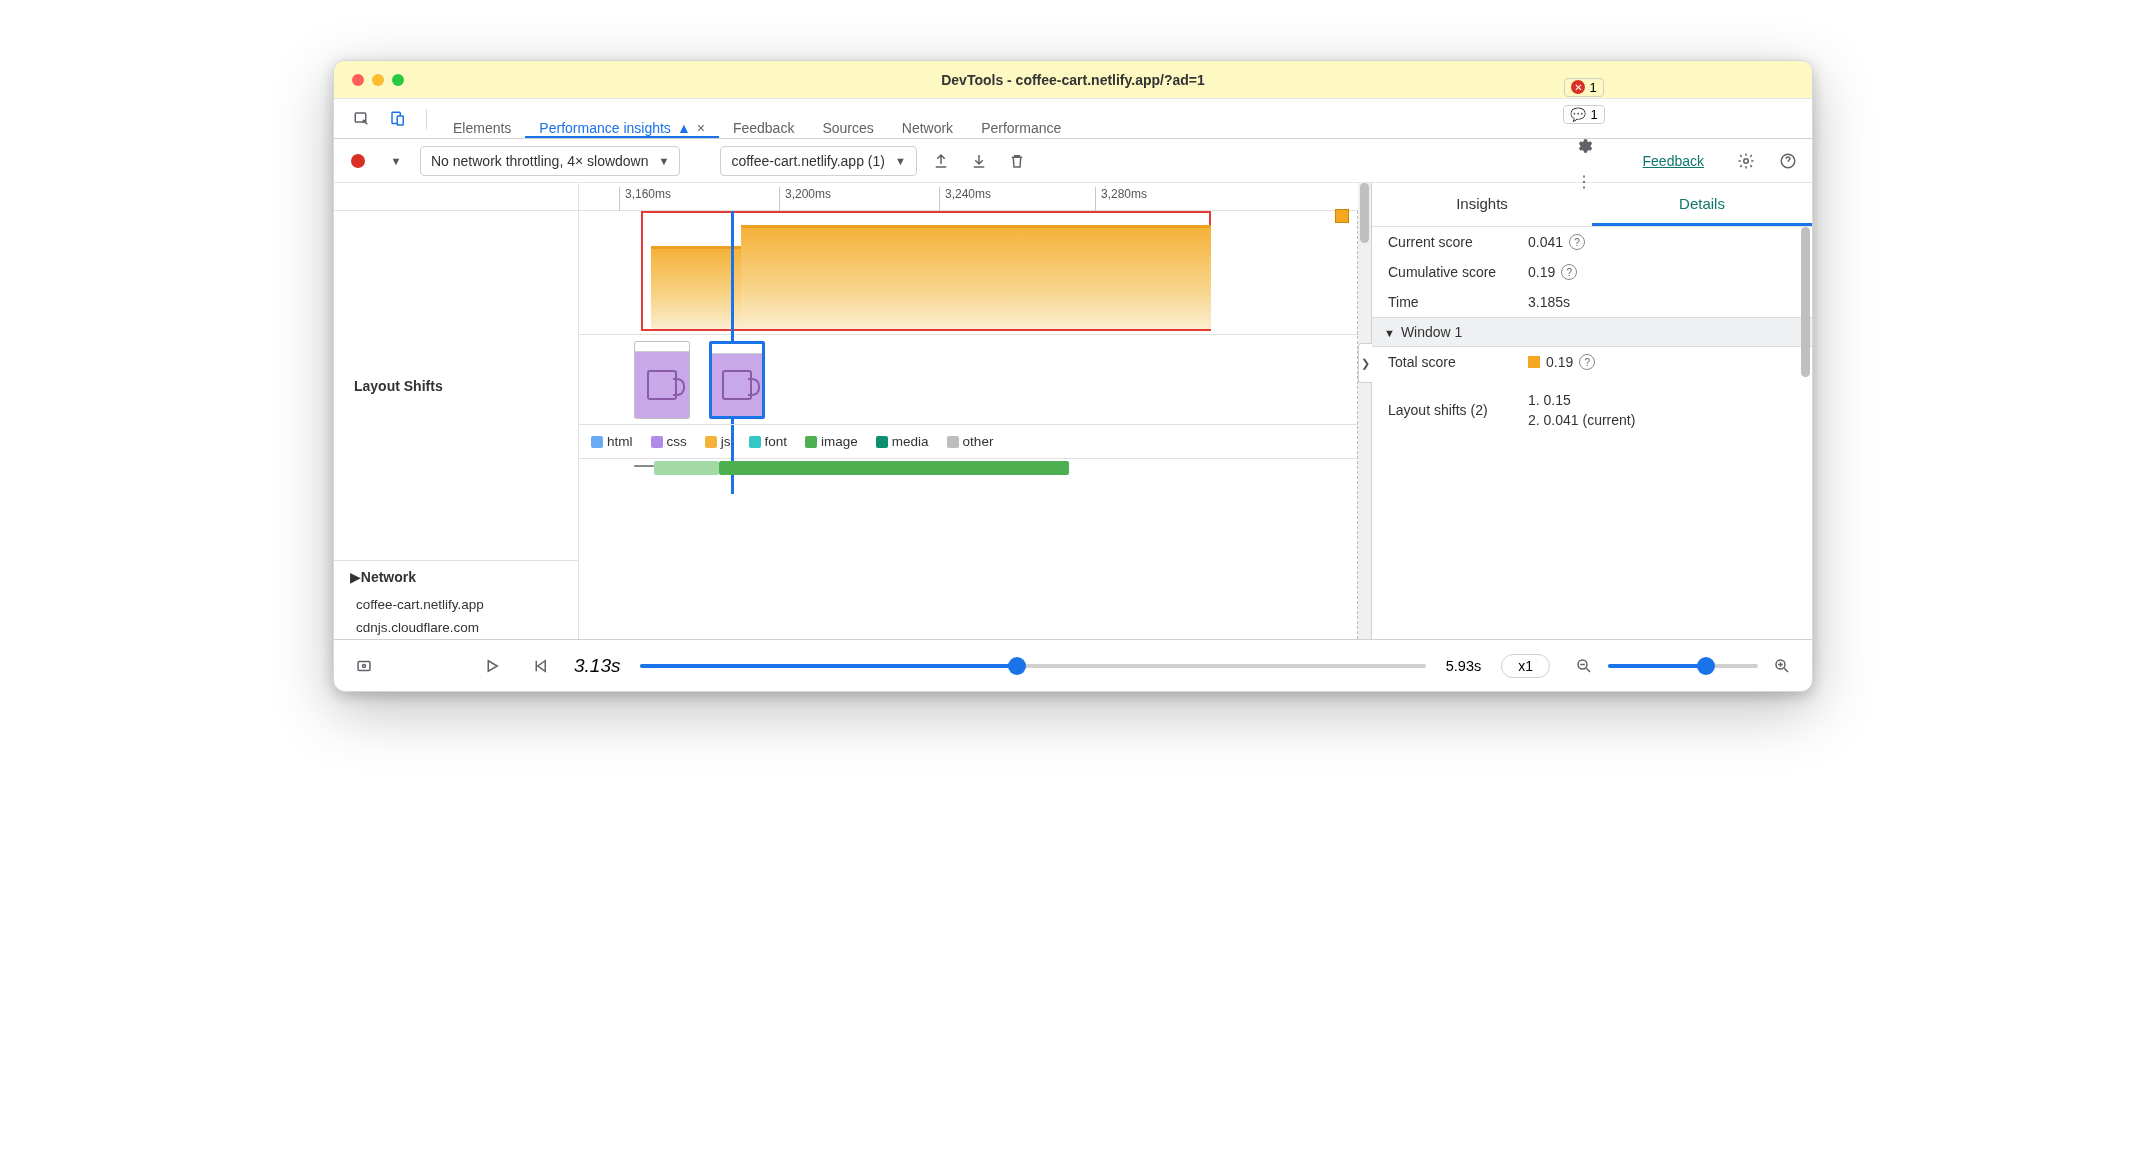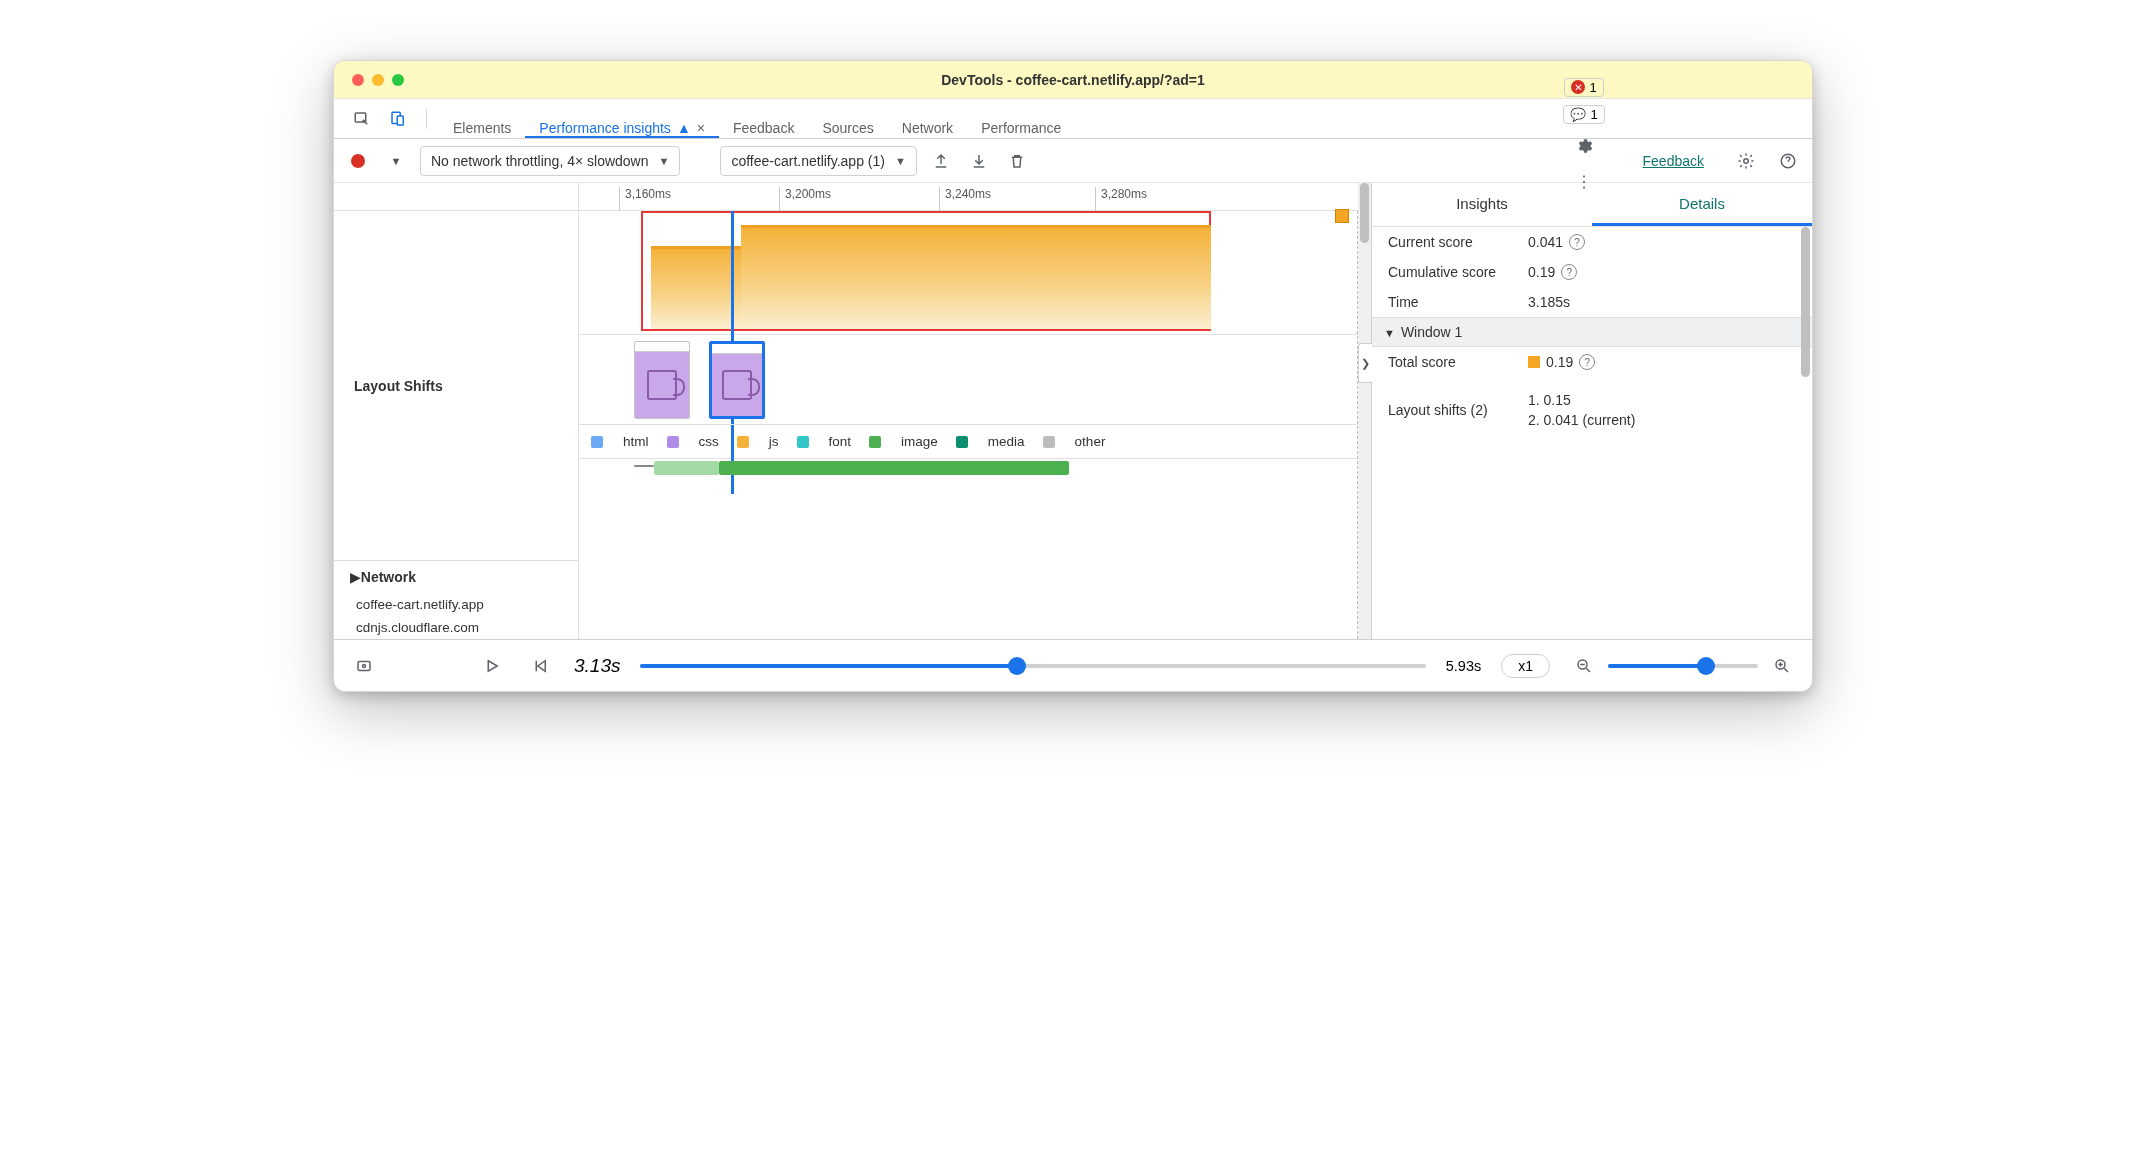--- a/index.html
+++ b/index.html
@@ -45,21 +45,21 @@
 .orange-fill { position:absolute; background:linear-gradient(#f5b23a,#f8d48a 60%, #fbeed0); border-top:3px solid #f0a020;}
 .cursor-line{ position:absolute; top:0; bottom:-160px; width:3px; background:#1a73e8;}
 .thumbs { position:relative; height:90px; border-bottom:1px solid #e0e0e0;}
 .thumb { position:absolute; top:6px; width:56px; height:78px; border:1px solid #c2c2c2; background:#fff; border-radius:2px; overflow:hidden;}
 .thumb.sel{ border:3px solid #1a73e8;}
 .thumb .bar{height:10px;border-bottom:1px solid #ccc;}
 .thumb .body{ height:calc(100% - 10px); background:#c8a8e8; display:flex; align-items:center; justify-content:center;}
 .thumb .cup{ width:30px; height:30px; border:2px solid #8a5ba8; border-radius:3px; position:relative;}
 .thumb .cup::after{content:""; position:absolute; right:-10px; top:6px; width:10px; height:14px; border:2px solid #8a5ba8; border-left:none; border-radius:0 8px 8px 0;}
 .legend { height:34px; display:flex; align-items:center; gap:18px; padding:0 12px; font-size:13.5px; color:#333; border-bottom:1px solid #e0e0e0;}
-.legend .item{display:flex;align-items:center;gap:20px;}
+.legend .item{display:flex;align-items:center;gap:4px;}
 .sw { width:12px; height:12px; border-radius:2px;}
 .netbars { position:relative; height:40px;}
 .netbar { position:absolute; height:14px; border-radius:2px;}
 .vscroll { position:absolute; right:0; top:0; bottom:0; width:13px; background:#f0f0f0;}
 .vscroll .thumb-s { position:absolute; left:2px; right:2px; top:0; height:60px; background:#bfbfbf; border-radius:5px;}
 .right { width:440px; display:flex; flex-direction:column; position:relative;}
 .rtabs { height:44px; display:flex; border-bottom:1px solid #e0e0e0;}
 .rtab { flex:1; display:flex; align-items:center; justify-content:center; font-size:15px; color:#333; border-bottom:3px solid transparent; cursor:pointer;}
 .rtab.active{ color:#0f766e; border-bottom-color:#1a73e8;}
 .kv { display:flex; padding:7px 16px; font-size:14px;}

